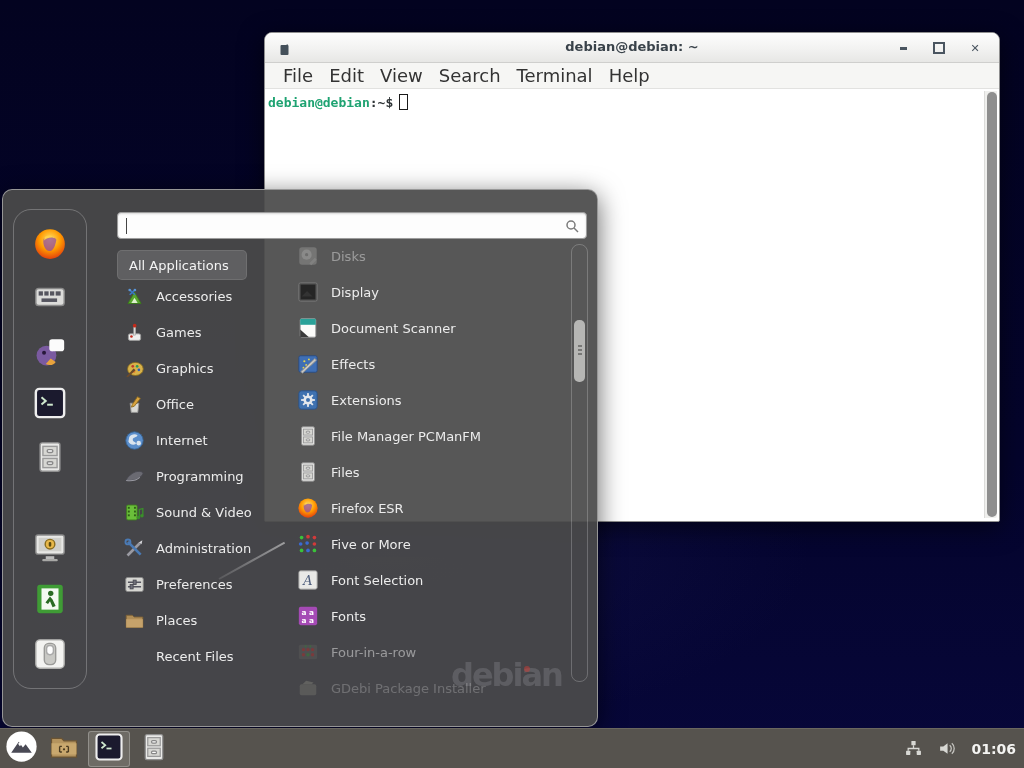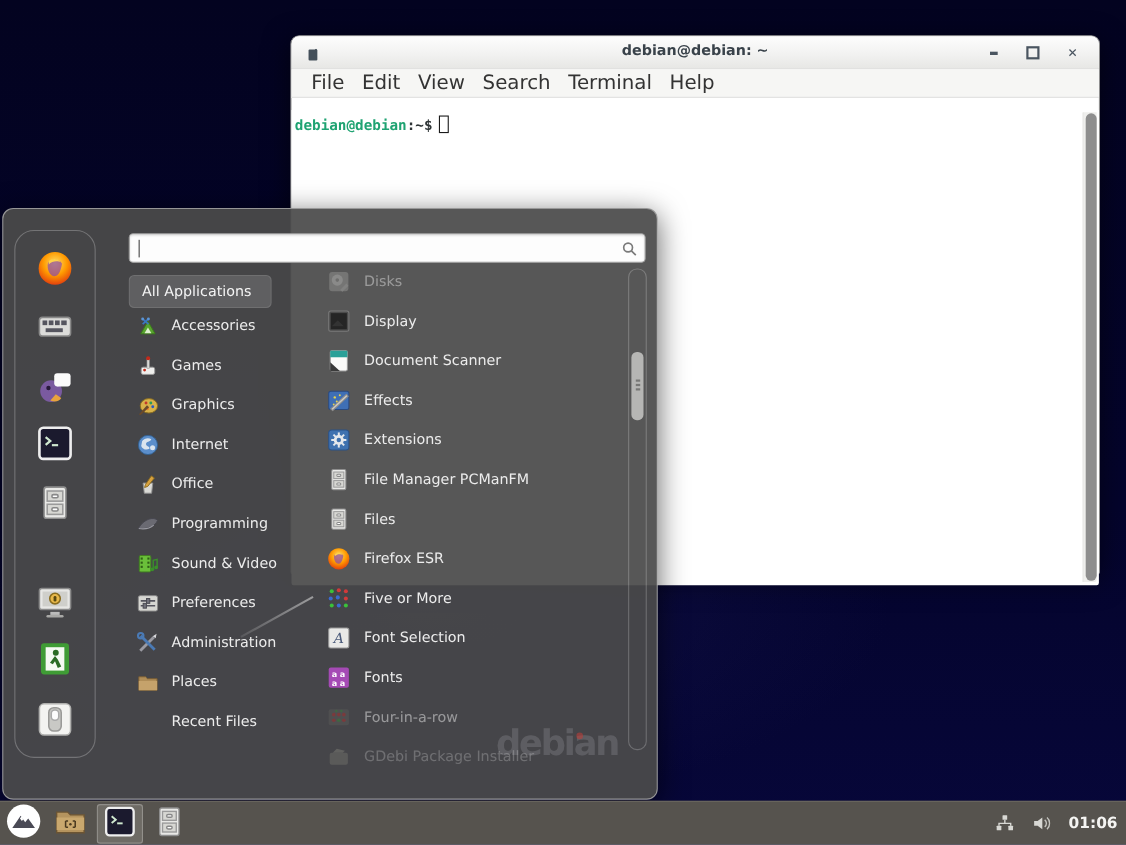--- a/index.html
+++ b/index.html
@@ -31,21 +31,21 @@
   .winbtns { position:absolute; right:18px; top:0; height:30px; display:flex; align-items:center; gap:24px; }
   .wb { display:inline-flex; align-items:center; justify-content:center; width:12px; height:12px; cursor:default; }
   .wb.min::before { content:""; width:7px; height:3px; background:#4a5560; }
   .wb.max::before { content:""; width:8px; height:8px; border:2px solid #4a5560; }
   .wb.close { font-size:11px; font-weight:bold; color:#4a5560; }
   .menubar {
     height:26px; background:#f6f6f4; border-bottom:1px solid #e2e2e0;
     display:flex; align-items:center; padding-left:10px;
   }
   .menubar span { font-size:18px; color:#333; padding:3px 8px; }
-  .term-content { position:relative; height:432px; background:#ffffff; border-radius:0 0 2px 2px;margin-top:11px; }
+  .term-content { position:relative; height:432px; background:#ffffff; border-radius:0 0 2px 2px; }
   .prompt-line { padding:5px 0 0 3px; font-family:"DejaVu Sans Mono", monospace; font-size:13px; font-weight:bold; }
   .prompt-user { color:#1fa372; }
   .prompt-suffix { color:#2e3436; }
   .cursor { display:inline-block; width:9px; height:16px; border:1.5px solid #1a1a1a; vertical-align:-3px; margin-left:6px; }
   .term-scrollbar {
     position:absolute; right:2px; top:2px; bottom:3px; width:13px;
     background:#efefed; border-left:1px solid #dcdcda; border-radius:0 0 2px 0;
   }
   .term-thumb { position:absolute; left:1.5px; top:1px; bottom:1px; width:10px; background:#8e8e8e; border-radius:6px; }
 
@@ -270,32 +270,32 @@
               <circle cx="10" cy="9.5" r="1.5" fill="#c23a2a"></circle>
               <circle cx="15" cy="9.5" r="1.5" fill="#2a9a5a"></circle>
               <circle cx="17" cy="13.5" r="1.5" fill="#2a5ac2"></circle>
               <circle cx="11.5" cy="15.5" r="1.5" fill="#e87a2a"></circle>
               <path d="M2.5 21.5l8.5-9.5 2.2 2-8.7 8z" fill="#6b4a2a"></path>
             </svg></span>
           <span>Graphics</span>
         </div>
         <div class="cat-row">
           <span class="icon"><svg viewBox="0 0 24 24">
+              <path d="M7 10.5h10l-1.2 10.5H8.2z" fill="#dadad6" stroke="#909090"></path>
+              <path d="M15.5 3l3.2 2.2-7 8.8-3.2 1 .9-3z" fill="#d8a23f" stroke="#8a6a20"></path>
+            </svg></span>
+          <span>Office</span>
+        </div>
+        <div class="cat-row">
+          <span class="icon"><svg viewBox="0 0 24 24">
               <circle cx="12" cy="12" r="10" fill="#5b8ecb" stroke="#33608f"></circle>
               <path d="M6 8c2-3 6.5-4 9.5-2-1 3-5.5 2-5.5 5s4.5 2 3.5 5c-3.5 2-7.5 0-8.5-3z" fill="#e8edf2" opacity="0.9"></path>
               <circle cx="16.8" cy="15" r="2.6" fill="#e8edf2" opacity="0.9"></circle>
             </svg></span>
           <span>Internet</span>
-        </div>
-        <div class="cat-row">
-          <span class="icon"><svg viewBox="0 0 24 24">
-              <path d="M7 10.5h10l-1.2 10.5H8.2z" fill="#dadad6" stroke="#909090"></path>
-              <path d="M15.5 3l3.2 2.2-7 8.8-3.2 1 .9-3z" fill="#d8a23f" stroke="#8a6a20"></path>
-            </svg></span>
-          <span>Office</span>
         </div>
         <div class="cat-row">
           <span class="icon"><svg viewBox="0 0 24 24">
               <path d="M2 16.5C8 6 18.5 4 22 8c-2.2 6-10 9.5-20 8.5z" fill="#6a6a72" stroke="#47474f"></path>
               <path d="M2.5 16.5c6 1 12-.5 15.5-3.5" stroke="#9a9aa2" stroke-width="1.2" fill="none"></path>
             </svg></span>
           <span>Programming</span>
         </div>
         <div class="cat-row">
           <span class="icon"><svg viewBox="0 0 24 24">
@@ -309,37 +309,37 @@
                 <rect x="11.4" y="14.1" width="2.2" height="2.2"></rect>
               </g>
               <path d="M17.5 17.5v-9l4-1v8" stroke="#3a8f2a" stroke-width="1.5" fill="none"></path>
               <circle cx="16.5" cy="17.8" r="2" fill="#3a8f2a"></circle>
               <circle cx="20.5" cy="15.8" r="2" fill="#3a8f2a"></circle>
             </svg></span>
           <span>Sound &amp; Video</span>
         </div>
         <div class="cat-row">
           <span class="icon"><svg viewBox="0 0 24 24">
-              <rect x="2" y="4" width="20" height="16" rx="2" fill="#d6d6d2" stroke="#8a8a8a"></rect>
-              <g stroke="#55555f" stroke-width="1.8">
-                <path d="M4.5 9.5h15M4.5 14.5h15"></path>
-              </g>
-              <rect x="10.5" y="7" width="3.4" height="5" fill="#70707a" stroke="#4a4a52"></rect>
-              <rect x="7" y="12" width="3.4" height="5" fill="#70707a" stroke="#4a4a52"></rect>
-            </svg></span>
-          <span>Preferences</span>
-        </div>
-        <div class="cat-row">
-          <span class="icon"><svg viewBox="0 0 24 24">
               <path d="M4 20L18 6" stroke="#9a9aa2" stroke-width="3"></path>
               <path d="M17 5l4-2.5L20 7z" fill="#d8d8dc"></path>
               <path d="M4.5 4.5L19 19" stroke="#4a7ab5" stroke-width="3"></path>
               <circle cx="4.5" cy="4.5" r="2.8" fill="none" stroke="#4a7ab5" stroke-width="2.2"></circle>
             </svg></span>
           <span>Administration</span>
+        </div>
+        <div class="cat-row">
+          <span class="icon"><svg viewBox="0 0 24 24">
+              <rect x="2" y="4" width="20" height="16" rx="2" fill="#d6d6d2" stroke="#8a8a8a"></rect>
+              <g stroke="#55555f" stroke-width="1.8">
+                <path d="M4.5 9.5h15M4.5 14.5h15"></path>
+              </g>
+              <rect x="10.5" y="7" width="3.4" height="5" fill="#70707a" stroke="#4a4a52"></rect>
+              <rect x="7" y="12" width="3.4" height="5" fill="#70707a" stroke="#4a4a52"></rect>
+            </svg></span>
+          <span>Preferences</span>
         </div>
         <div class="cat-row">
           <span class="icon"><svg viewBox="0 0 24 24">
               <path d="M2.5 6h7l2 2h10v12h-19z" fill="#b08d57" stroke="#7a5f35"></path>
               <path d="M2.5 10.5h19V20h-19z" fill="#c5a26b"></path>
             </svg></span>
           <span>Places</span>
         </div>
         <div class="cat-row">
           <span class="icon"></span>

